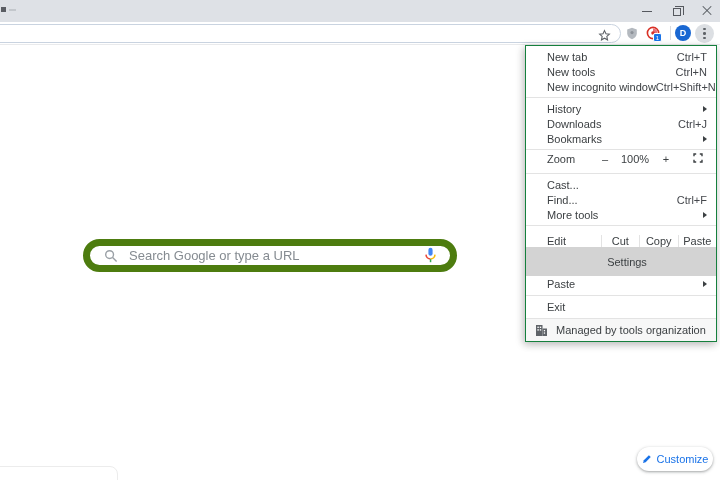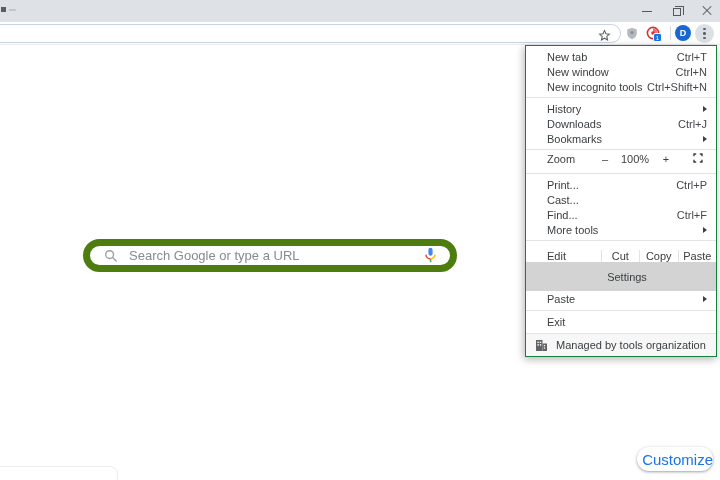--- a/index.html
+++ b/index.html
@@ -46,21 +46,21 @@
                   font-size:13px; color:#202124; margin-left:11px; }
   .search-input::placeholder { color:#858b91; opacity:1; }
   .mic-wrap { margin-right:13px; flex:none; width:13px; height:17px; }
 
   .partial-card { position:absolute; left:-8px; top:466px; width:126px; height:26px; background:#fff;
                   border:1px solid #ececec; border-radius:8px; }
 
   .customize-btn { position:absolute; left:637px; top:447px; width:76px; height:24px; border-radius:12px; background:#fff;
                    box-shadow:0 1px 2px rgba(60,64,67,.3), 0 1px 3px 1px rgba(60,64,67,.15);
                    display:flex; align-items:center; justify-content:center; gap:5px;
-                   color:#1a73e8; font-size:15px; }
+                   color:#1a73e8; font-size:11px; }
 
   
   .menu { position:absolute; left:525px; top:45px; width:192px; background:#fff; border:1px solid #15803d;
           box-shadow:-2px 2px 8px rgba(0,0,0,.18), 0 3px 8px rgba(0,0,0,.12);
           font-size:11px; color:#3c4043; padding-top:3px; z-index:50; }
   .mi { display:flex; align-items:center; height:15px; padding:0 9px 0 21px; position:relative; }
   .mi-label { flex:1; white-space:nowrap; }
   .mi-shortcut { color:#44474c; white-space:nowrap; }
   .submenu-arrow { width:0; height:0; border-left:4px solid #3c4043; border-top:3px solid transparent;
                    border-bottom:3px solid transparent; margin-left:6px; }
@@ -159,25 +159,25 @@
     <span>Customize</span>
   </div>
 
   <div class="menu">
 
     <div class="mi">
       <span class="mi-label">New tab</span>
       <span class="mi-shortcut">Ctrl+T</span>
     </div>
     <div class="mi">
-      <span class="mi-label">New window</span>
+      <span class="mi-label">New tools</span>
       <span class="mi-shortcut">Ctrl+N</span>
     </div>
     <div class="mi">
-      <span class="mi-label">New incognito tools</span>
+      <span class="mi-label">New incognito window</span>
       <span class="mi-shortcut">Ctrl+Shift+N</span>
     </div>
 
     <div class="msep"></div>
 
     <div class="mi">
       <span class="mi-label">History</span>
       <span class="submenu-arrow"></span>
     </div>
     <div class="mi">
@@ -200,24 +200,20 @@
       <div class="zoom-cell zc-fs">
         <svg width="10" height="10" viewBox="0 0 10 10" fill="none" stroke="#3c4043" stroke-width="1.4">
           <path d="M1 3.2 V1 H3.2 M6.8 1 H9 V3.2 M9 6.8 V9 H6.8 M3.2 9 H1 V6.8"></path>
         </svg>
       </div>
     </div>
 
     <div class="msep"></div>
 
     <div class="mi">
-      <span class="mi-label">Print...</span>
-      <span class="mi-shortcut">Ctrl+P</span>
-    </div>
-    <div class="mi">
       <span class="mi-label">Cast...</span>
     </div>
     <div class="mi">
       <span class="mi-label">Find...</span>
       <span class="mi-shortcut">Ctrl+F</span>
     </div>
     <div class="mi">
       <span class="mi-label">More tools</span>
       <span class="submenu-arrow"></span>
     </div>

